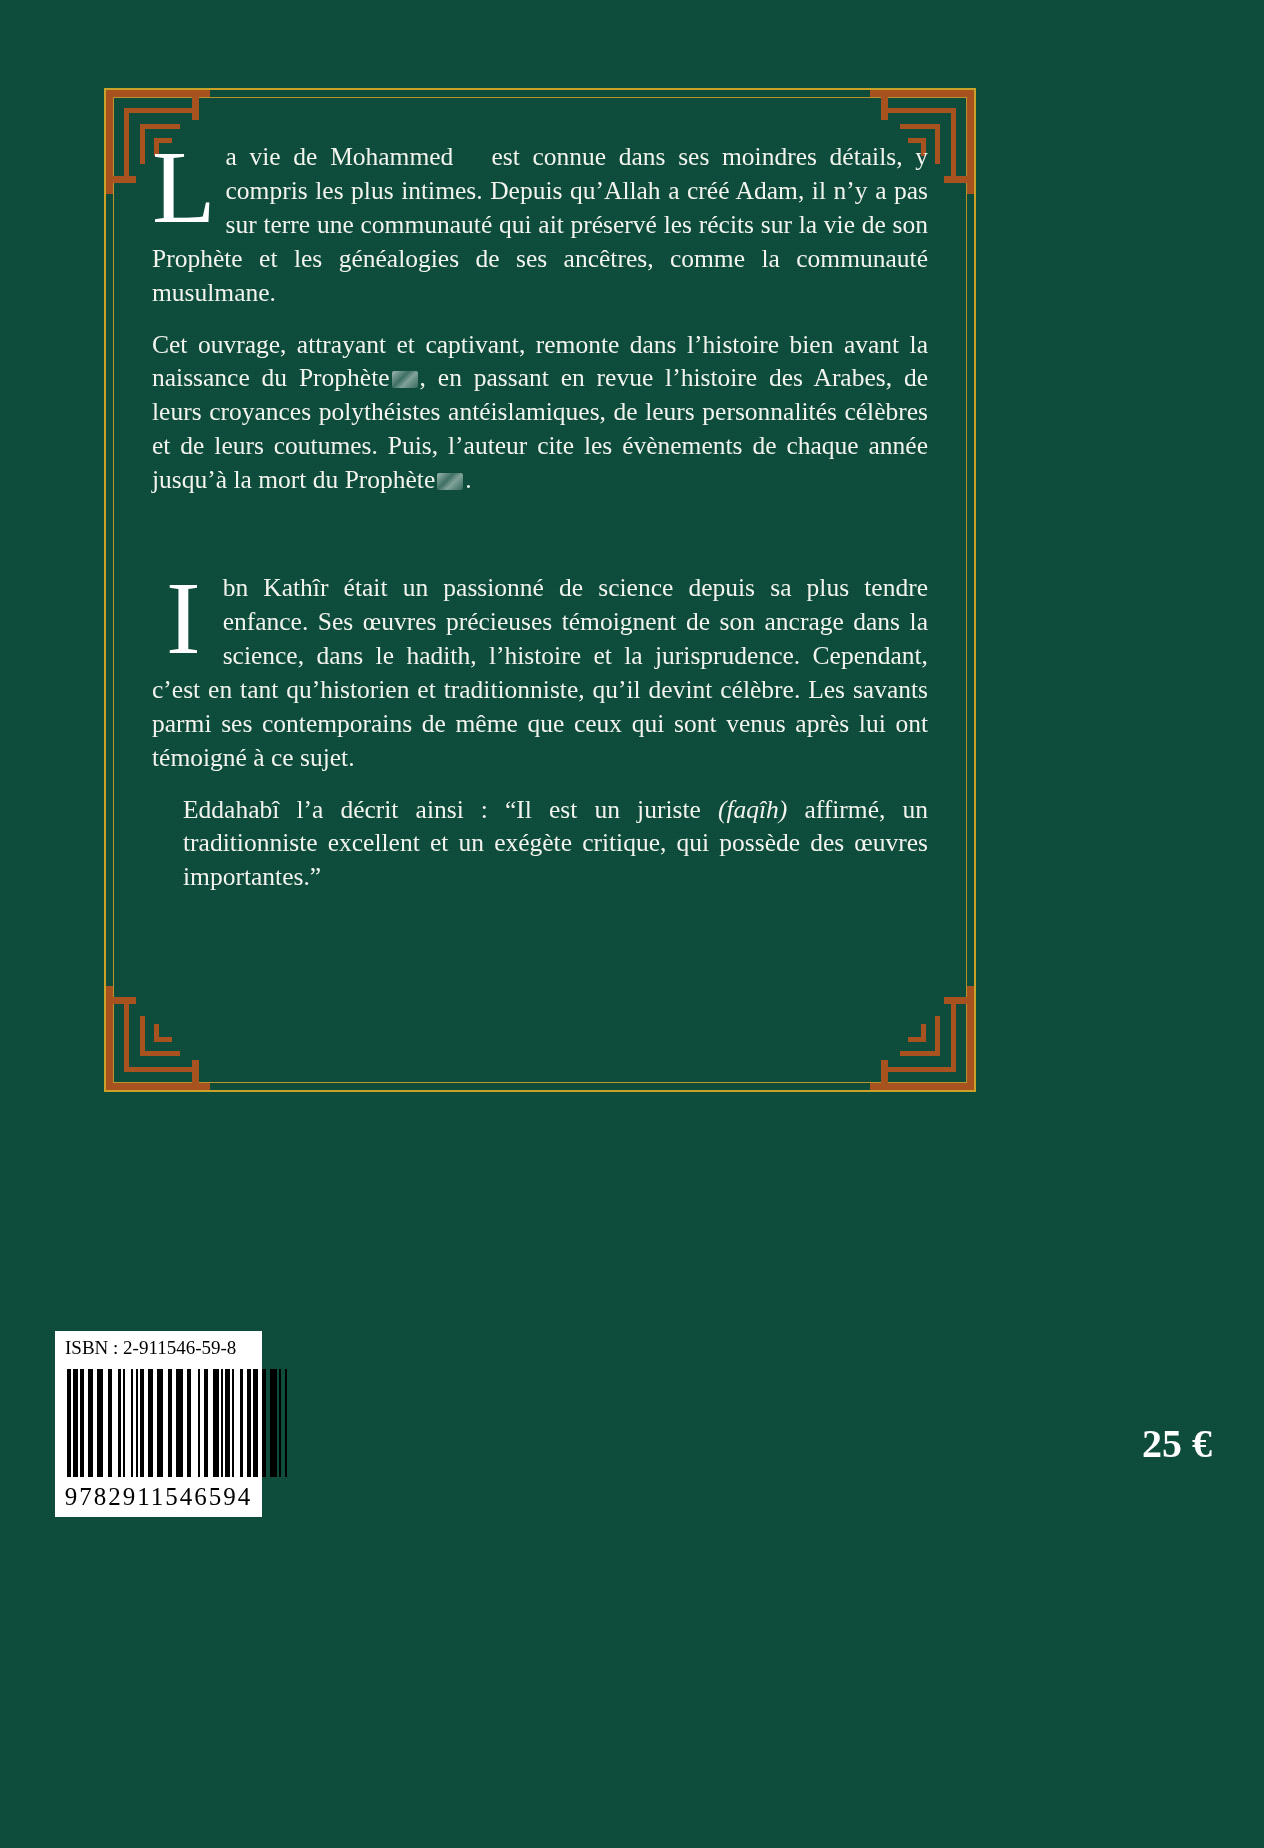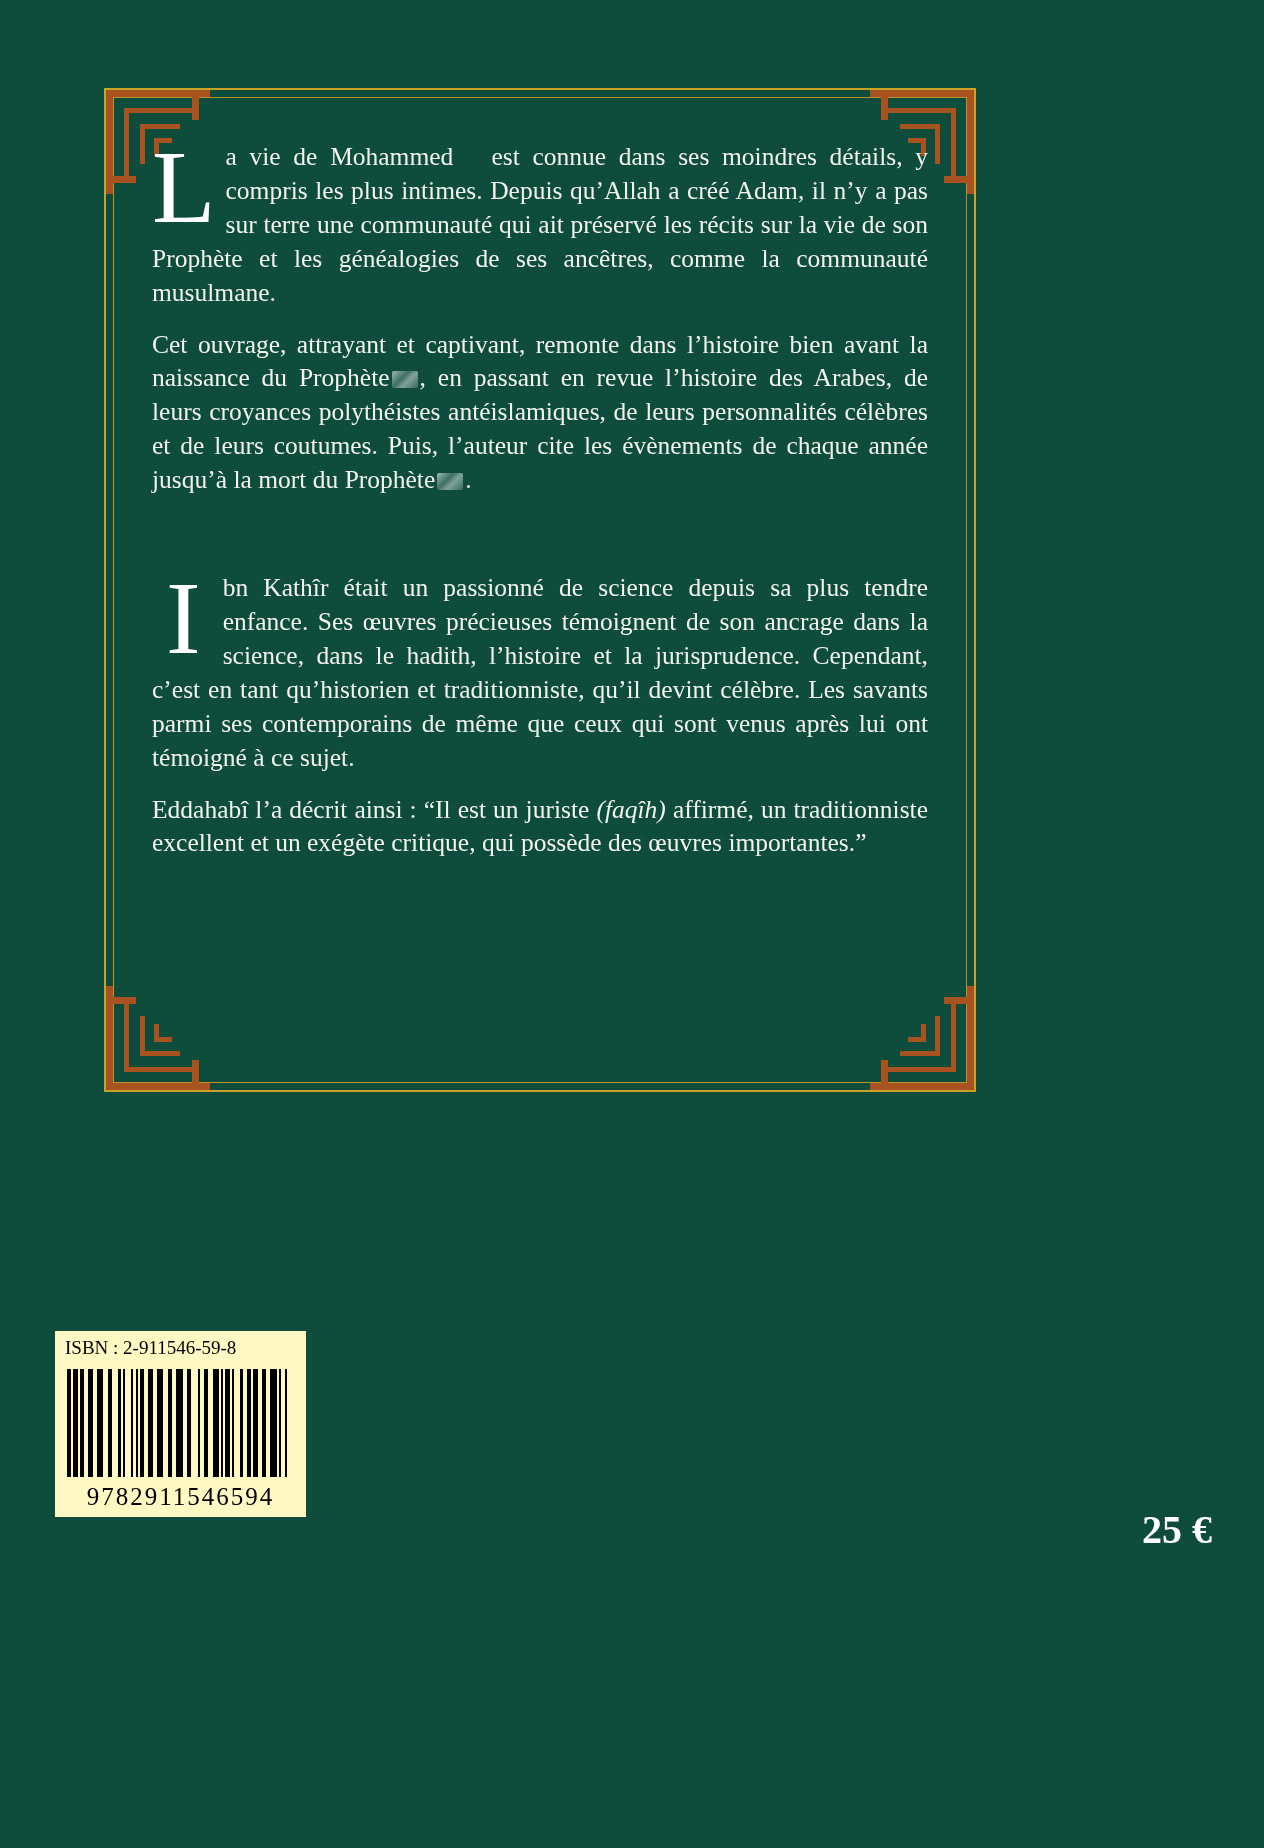--- a/index.html
+++ b/index.html
@@ -71,21 +71,21 @@
     color: #f3f4ee;
     font-size: 25.5px;
     line-height: 1.33;
     text-align: justify;
   }
   .blurb p {
     margin: 0 0 18px 0;
     text-align: justify;
     text-justify: inter-word;
   }
-  .blurb p:last-child { margin-bottom: 0; }
+  .blurb p:last-child { margin-bottom: 0; margin-left: 31px; }
 
   .dropcap-para {
     position: relative;
     min-height: 96px;
   }
   .dropcap {
     float: left;
     font-size: 104px;
     line-height: 0.78;
     padding: 6px 10px 0 0;
@@ -115,23 +115,23 @@
     opacity: .8;
   }
 
   em { font-style: italic; }
 
   
   .barcode-box {
     position: absolute;
     left: 55px;
     top: 1331px;
-    width: 251px;
+    width: 207px;
     height: 186px;
-    background: #fef9c3;
+    background: #ffffff;
     padding: 14px;
     box-sizing: border-box;
   }
   .isbn-text {
     position: absolute;
     left: 10px;
     top: 6px;
     font-size: 19px;
     color: #000;
     font-family: "Liberation Serif", serif;
@@ -174,21 +174,21 @@
     font-family: "Liberation Serif", serif;
   }
   .publisher .tel {
     font-weight: bold;
     font-size: 23px;
     letter-spacing: .3px;
   }
   .price {
     position: absolute;
     right: 52px;
-    top: 1506px;
+    top: 1420px;
     color: #ffffff;
     font-size: 40px;
     font-weight: bold;
     font-family: "Liberation Serif", serif;
   }
 </style>
 </head>
 <body>
 
 <div class="frame">

